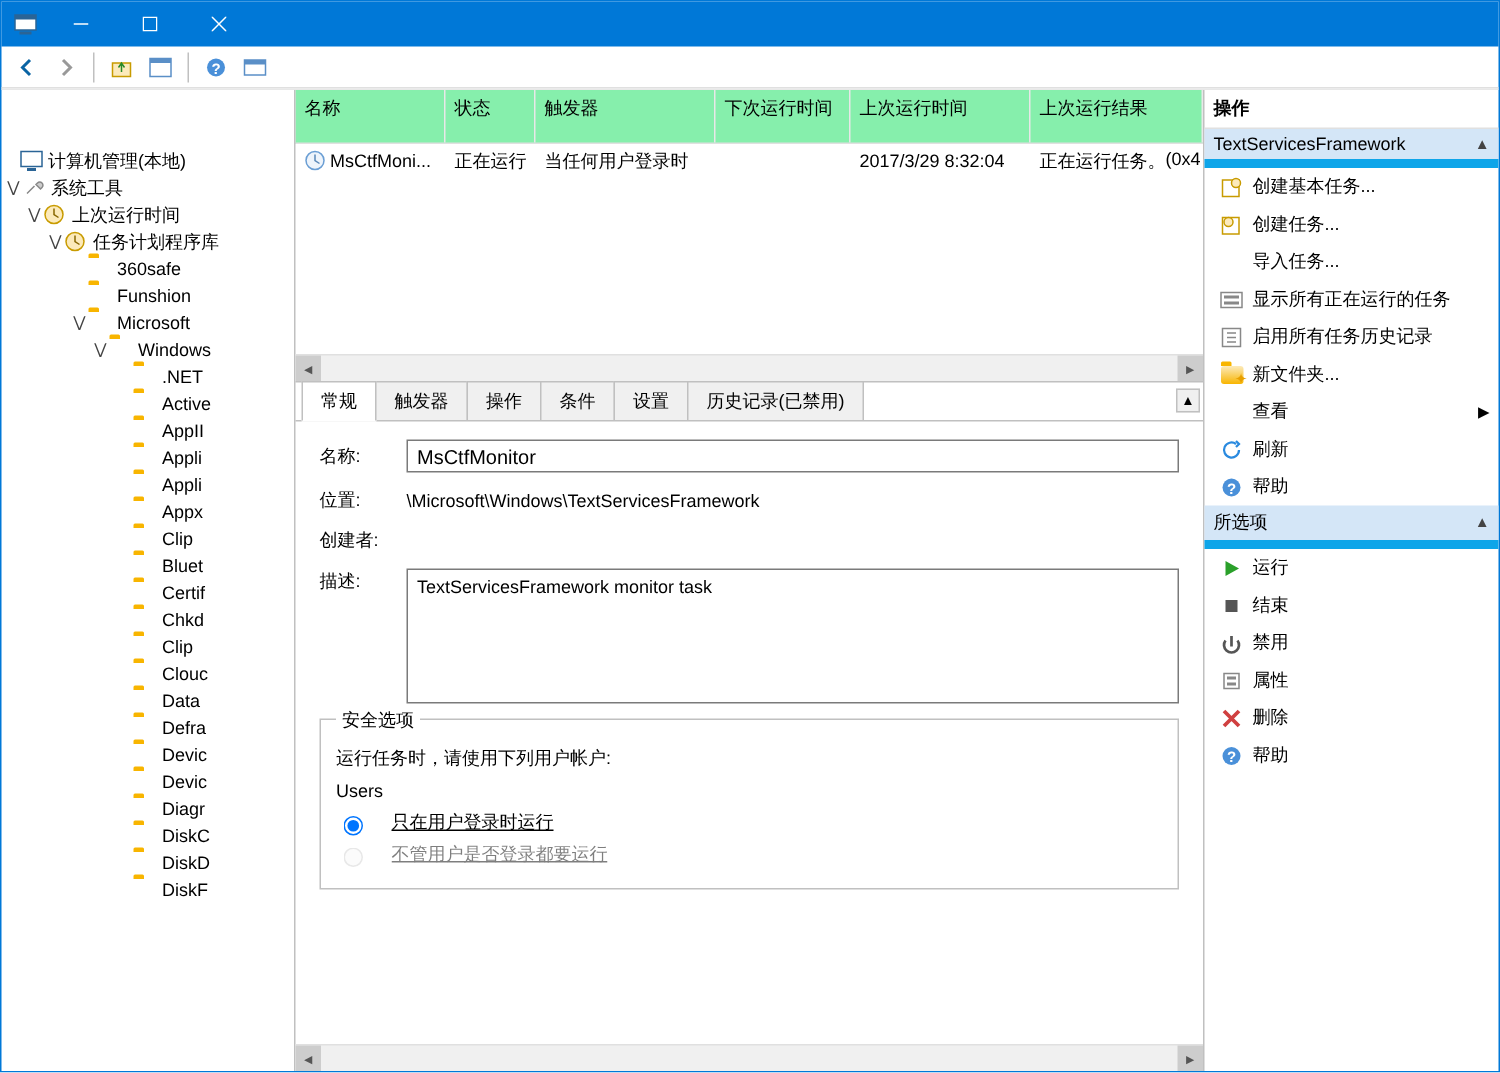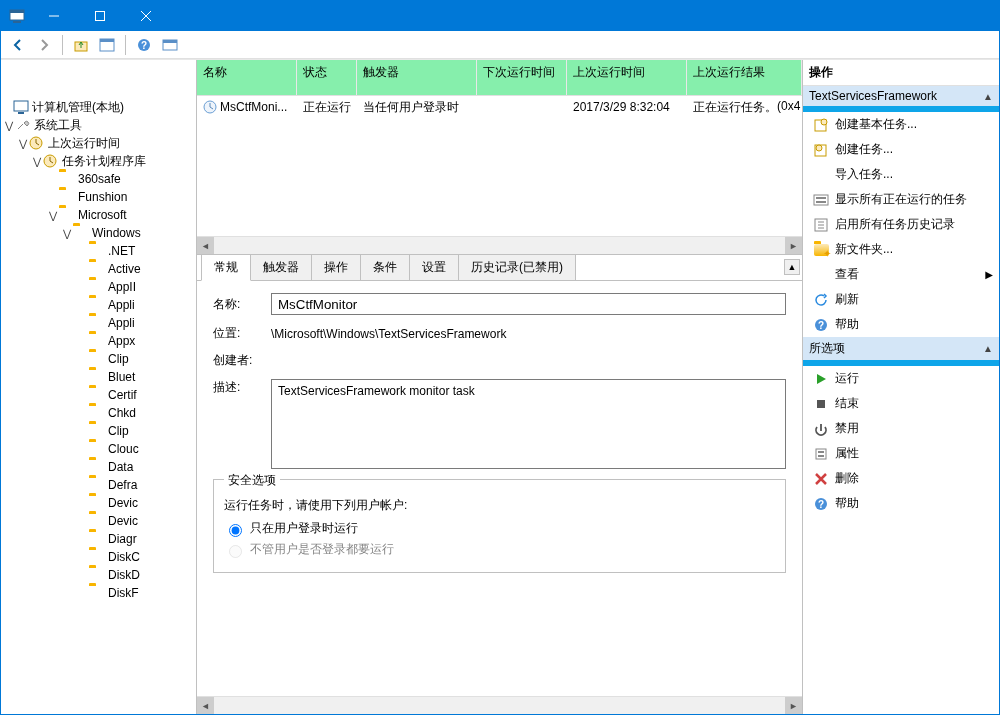--- a/index.html
+++ b/index.html
@@ -49,21 +49,21 @@
 .detail-body { flex: 1; overflow-y: auto; padding: 12px 16px; position: relative; }
 .frow { display: flex; align-items: center; margin-bottom: 10px; }
 .flbl { width: 58px; }
 .finput { flex: 1; border: 1px solid #7a7a7a; padding: 3px 6px; height: 22px; background: #fff; }
 .finput.ro { background: #fff; }
 .ftext { flex: 1; }
 .fta { flex: 1; border: 1px solid #7a7a7a; padding: 4px 6px; height: 90px; background: #fff; resize: none; font-family: inherit; font-size: 12px; }
 .fieldset { border: 1px solid #c0c0c0; padding: 10px 10px; margin-top: 8px; }
 .fieldset .legend { position: relative; top: -18px; background: #fff; padding: 0 4px; display: inline-block; }
 .fieldset .fcontent { margin-top: -10px; }
-.radio-row { display: flex; align-items: center; gap: 5px; margin: 4px 0; }
+.radio-row { display: flex; align-items: center; gap: 16px; margin: 4px 0; text-decoration: underline; }
 .detail-scroll-x { height: 18px; border-top: 1px solid #e0e0e0; background: #f0f0f0; display:flex; align-items:center; justify-content:space-between;}
 
 .actions { width: 196px; display: flex; flex-direction: column; }
 .act-head { padding: 4px 6px; font-weight: bold; border-bottom: 1px solid #e0e0e0; }
 .act-section { background: #d4e6f7; padding: 3px 6px; display: flex; align-items: center; justify-content: space-between; border-bottom:6px solid #0ea5e9;}
 .act-item { display: flex; align-items: center; padding: 4px 6px 4px 10px; gap: 6px; }
 .aicon { width: 16px; height: 16px; display: inline-flex; align-items: center; justify-content: center; }
 .act-arrow { margin-left: auto; font-size:10px; }
 
 .tri-up { font-size:10px; color:#444; }
@@ -400,20 +400,21 @@
             <div class="ftext"></div>
           </div>
           <div class="frow" style="align-items:flex-start;">
             <div class="flbl">描述:</div>
             <textarea class="fta" readonly="" style="">TextServicesFramework monitor task</textarea>
           </div>
           <div class="fieldset">
             <span class="legend">安全选项</span>
             <div class="fcontent">
               <div style="margin-bottom:6px;">运行任务时，请使用下列用户帐户:</div>
+              <div style="margin-bottom:6px;">Users</div>
               <div class="radio-row">
                 <input type="radio" checked="" style="">
                 <span>只在用户登录时运行</span>
               </div>
               <div class="radio-row" style="opacity:0.5;">
                 <input type="radio" disabled="" style="">
                 <span style="overflow:hidden;white-space:nowrap;">不管用户是否登录都要运行</span>
               </div>
             </div>
           </div>

